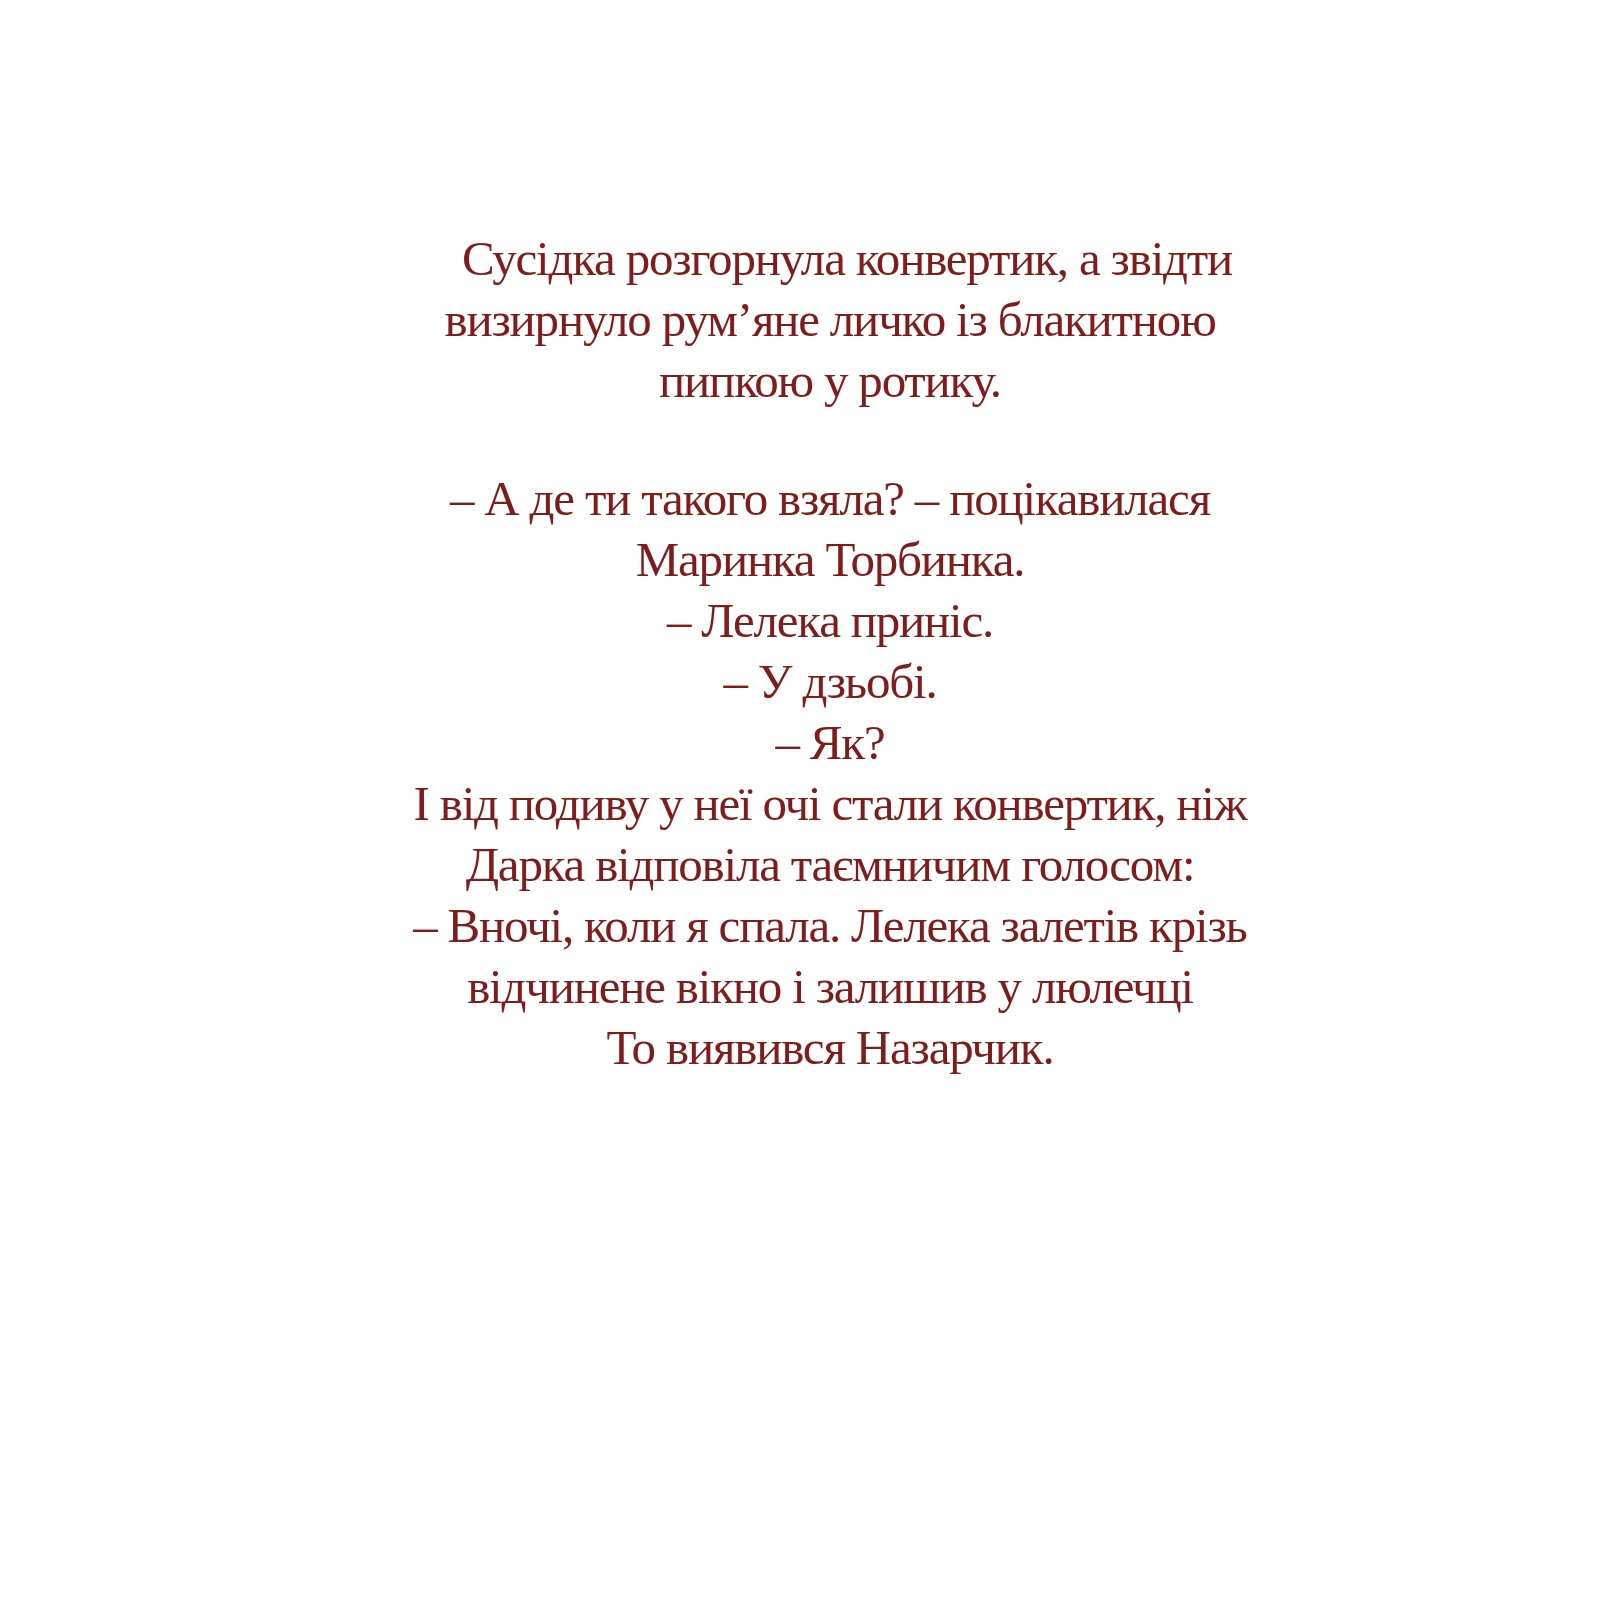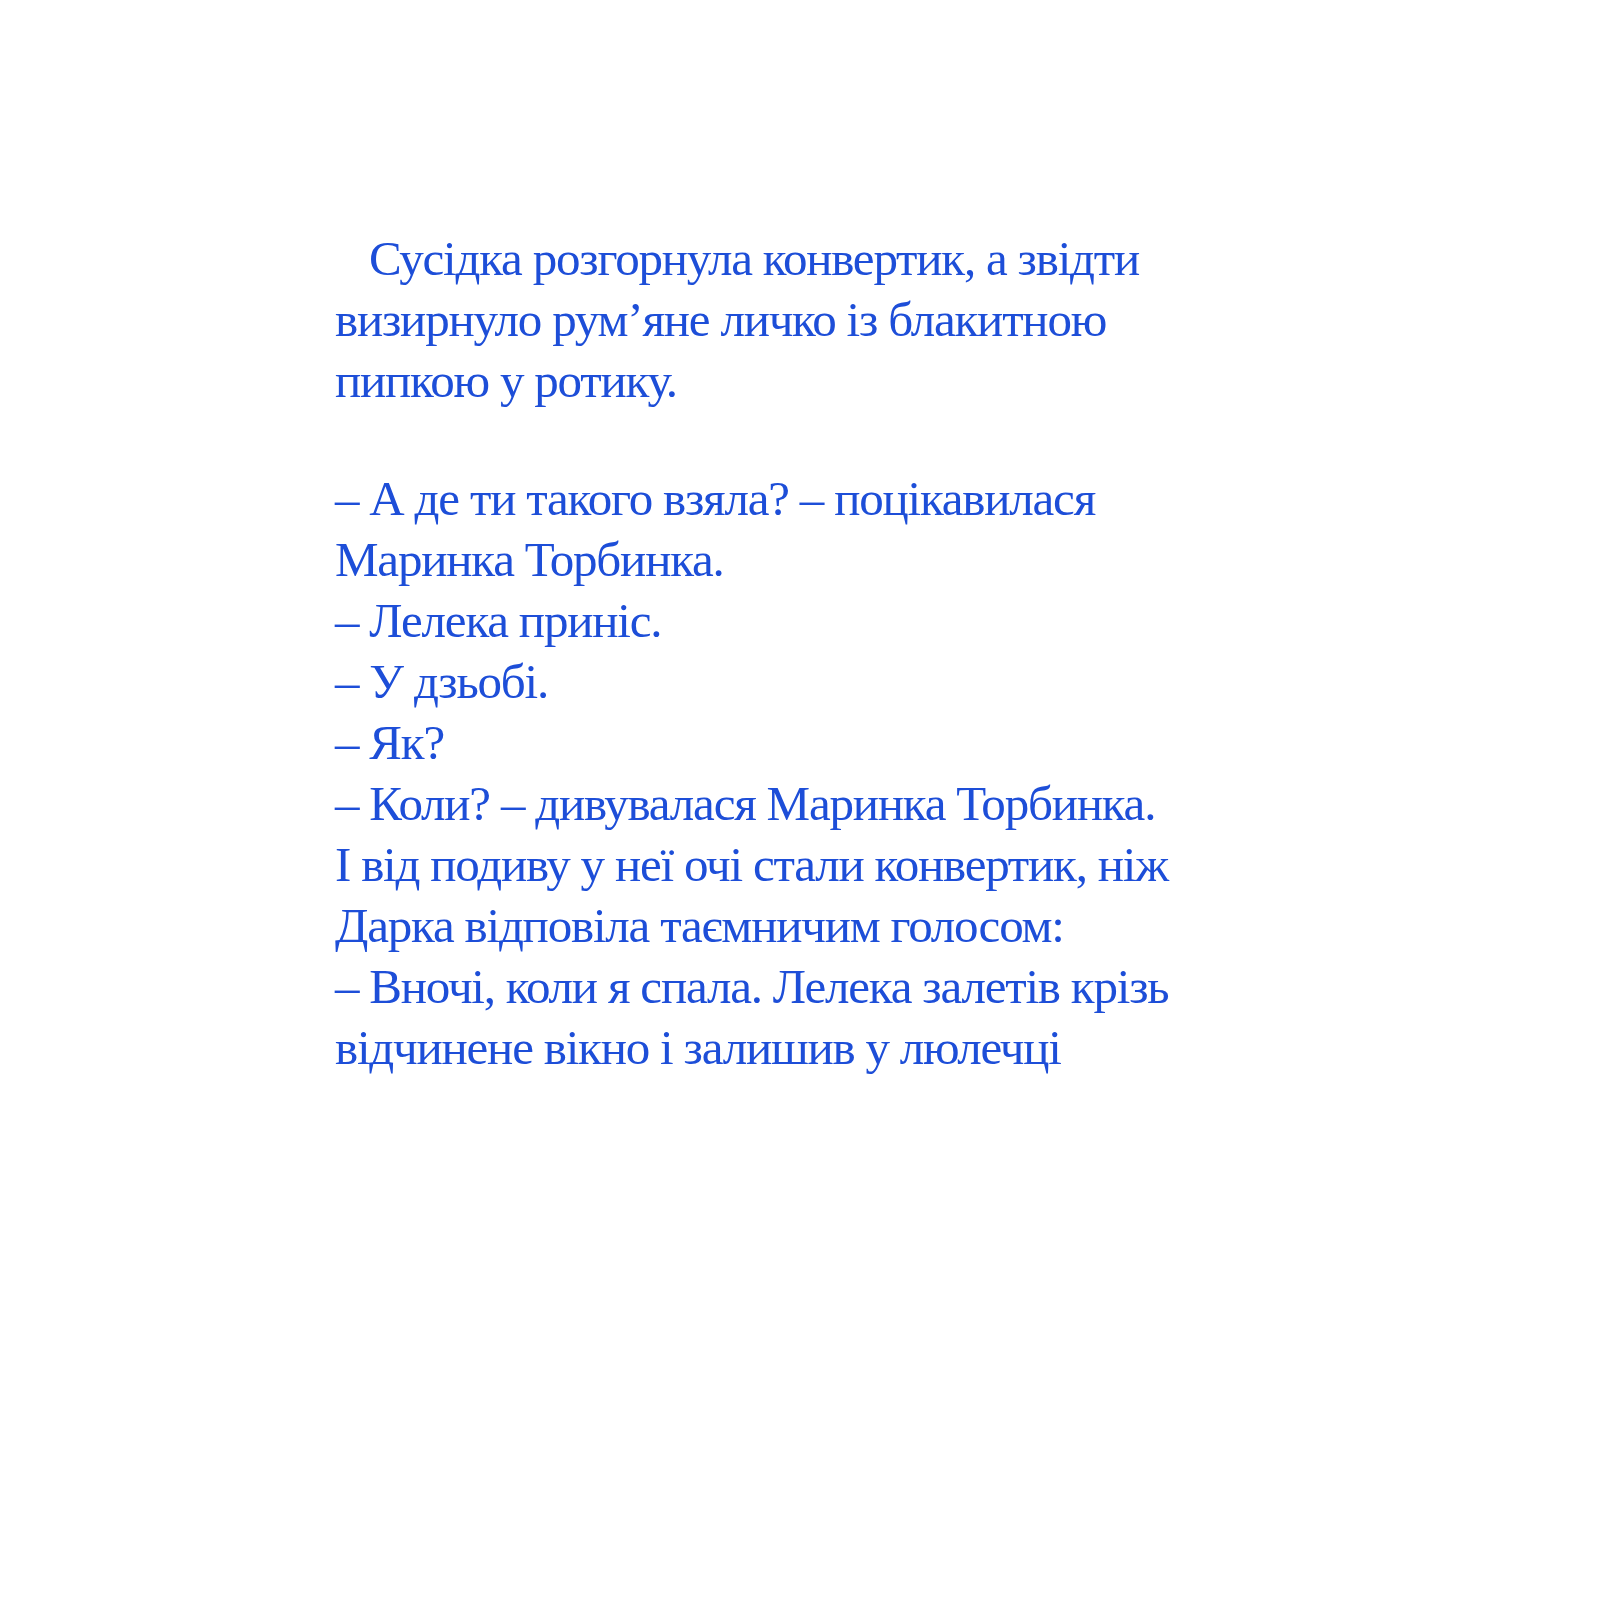--- a/index.html
+++ b/index.html
@@ -20,25 +20,26 @@
     top: 0;
     width: 1600px;
     height: 1600px;
     background: #ffffff;
   }
   .text-block {
     position: absolute;
     left: 335px;
     top: 228px;
     width: 990px;
-    color: #1d4ed8;
+    color: #7f1d1d;
     font-size: 49px;
     line-height: 61px;
     letter-spacing: -1.2px;
     font-weight: 400;
+    text-align: center;
   }
   .line {
     height: 61px;
     white-space: nowrap;
   }
   .line.indent {
     padding-left: 34px;
   }
   .line.spacer {
     height: 57px;
@@ -51,19 +52,19 @@
   <div class="text-block">
     <div class="line indent">Сусідка розгорнула конвертик, а звідти</div>
     <div class="line">визирнуло рум’яне личко із блакитною</div>
     <div class="line">пипкою у ротику.</div>
     <div class="line spacer"></div>
     <div class="line">– А де ти такого взяла? – поцікавилася</div>
     <div class="line">Маринка Торбинка.</div>
     <div class="line">– Лелека приніс.</div>
     <div class="line">– У дзьобі.</div>
     <div class="line">– Як?</div>
-    <div class="line">– Коли? – дивувалася Маринка Торбинка.</div>
     <div class="line">І від подиву у неї очі стали конвертик, ніж</div>
     <div class="line">Дарка відповіла таємничим голосом:</div>
     <div class="line">– Вночі, коли я спала. Лелека залетів крізь</div>
     <div class="line">відчинене вікно і залишив у люлечці</div>
+    <div class="line">То виявився Назарчик.</div>
   </div>
 </div>
 
 </body></html>

